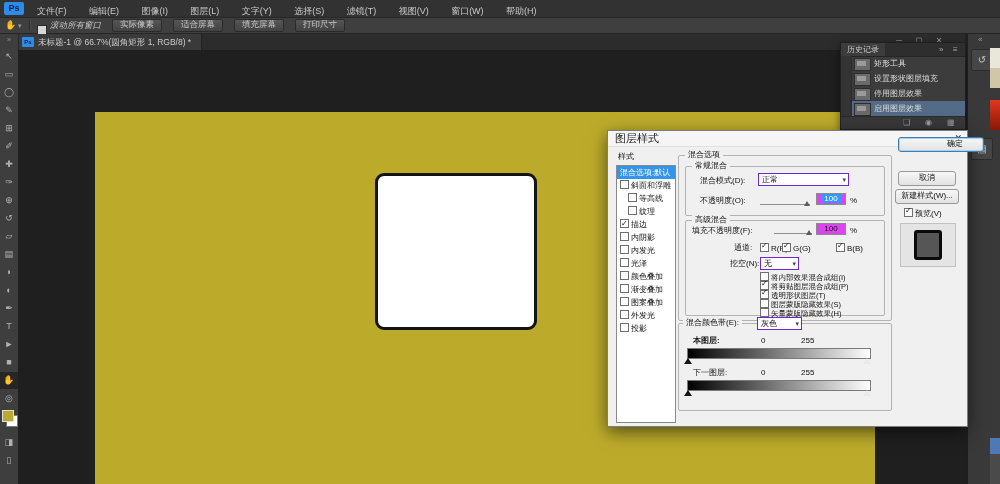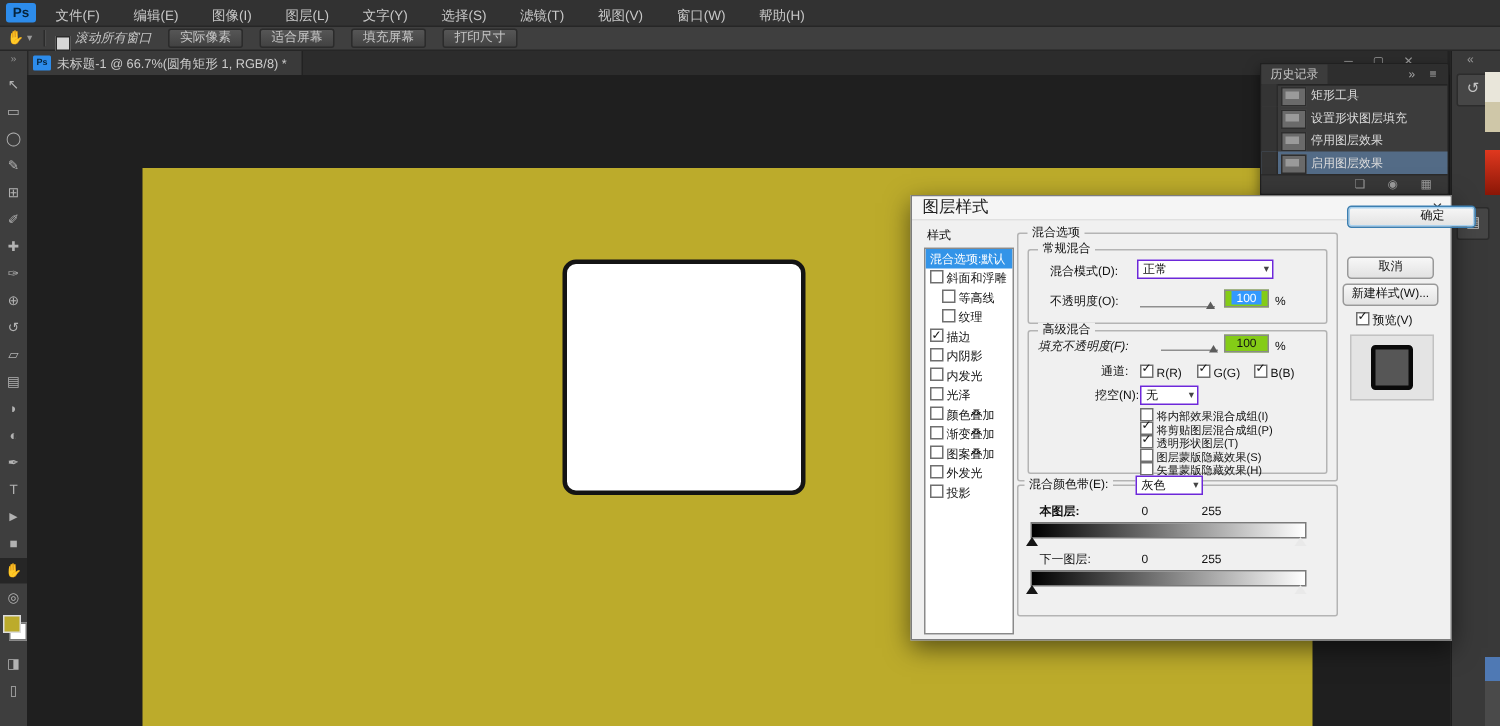--- a/index.html
+++ b/index.html
@@ -69,21 +69,21 @@
   .sitem.indent{padding-left:11px;}
   .cb{display:inline-block;width:7px;height:7px;background:#fff;border:1px solid #6f6f6f;position:relative;vertical-align:-1px;margin-right:2px;}
   .cb.checked:after{content:"✓";position:absolute;left:0;top:-3px;font-size:8px;color:#111;}
   .grp{position:absolute;border:1px solid #b4b4b4;border-radius:2px;}
   .legend{position:absolute;top:-6px;left:6px;background:#f0f0f0;padding:0 3px;font-size:8px;color:#111;white-space:nowrap;line-height:10px;}
   .combo{position:absolute;background:#fff;border:1px solid #6d28d9;font-size:8px;line-height:11px;color:#111;
          padding:0 12px 0 3px;white-space:nowrap;}
   .combo .car{position:absolute;right:2px;top:0;font-size:7px;color:#444;line-height:11px;}
   .track{position:absolute;height:1px;background:#8f8f8f;}
   .thumb{position:absolute;width:0;height:0;border-left:3px solid transparent;border-right:3px solid transparent;border-bottom:5px solid #5c5c5c;}
-  .val{position:absolute;background:#84cc16;border:1px solid #8a8a8a;font-size:8px;line-height:10px;text-align:center;color:#111;}
+  .val{position:absolute;background:#d946ef;border:1px solid #8a8a8a;font-size:8px;line-height:10px;text-align:center;color:#111;}
   .val .hl{background:#3399ff;color:#fff;padding:0 3px;}
   .gbar{position:absolute;height:9px;border:1px solid #7a7a7a;background:linear-gradient(90deg,#000,#fff);}
   .tri{position:absolute;width:0;height:0;border-left:4px solid transparent;border-right:4px solid transparent;}
   .tri.dark{border-bottom:6px solid #161616;}
   .tri.light{border-bottom:6px solid #e9e9e9;}
   .wbtn{position:absolute;background:linear-gradient(#f7f7f7,#e2e2e2);border:1px solid #999999;border-radius:3px;
         font-size:8px;text-align:center;color:#111;line-height:12px;}
   .wbtn.focus{border:1px solid #3c7fb1;box-shadow:inset 0 0 0 1px #a9d1ee;}
   .swwell{position:absolute;background:#e4e4e4;border:1px solid #c2c2c2;}
   .swinner{position:absolute;background:#565656;border:3px solid #0a0a0a;border-radius:3px;}
@@ -268,31 +268,31 @@
         <span class="lbl" style="left:14px;top:29px;">不透明度(O):</span>
         <div class="track" style="left:74px;top:37px;width:50px;"></div>
         <div class="thumb" style="left:118px;top:34px;"></div>
         <div class="val" style="left:130px;top:26px;width:28px;">
           <span class="hl">100</span></div>
         <span class="lbl" style="left:164px;top:29px;">%</span>
       </div>
 
       <div class="grp" style="left:6px;top:64px;width:198px;height:94px;">
         <span class="legend">高级混合</span>
-        <span class="lbl" style="left:6px;top:5px;font-style:italic;">填充不透明度(F):</span>
+        <span class="lbl" style="left:6px;top:5px;">填充不透明度(F):</span>
         <div class="track" style="left:88px;top:12px;width:38px;"></div>
         <div class="thumb" style="left:120px;top:9px;"></div>
         <div class="val" style="left:130px;top:2px;width:28px;">
           <span>100</span></div>
         <span class="lbl" style="left:164px;top:5px;">%</span>
 
         <span class="lbl" style="left:48px;top:22px;">通道:</span>
         <span class="lbl" style="left:74px;top:22px;">
           <span class="cb checked"></span><span>R(R)</span></span>
-        <span class="lbl" style="left:112px;top:22px;">
+        <span class="lbl" style="left:96px;top:22px;">
           <span class="cb checked"></span><span>G(G)</span></span>
         <span class="lbl" style="left:150px;top:22px;">
           <span class="cb checked"></span><span>B(B)</span></span>
 
         <span class="lbl" style="left:44px;top:38px;">挖空(N):</span>
         <div class="combo" style="left:74px;top:36px;width:22px;">
           <span>无</span>
           <span class="car">▾</span>
         </div>
 

